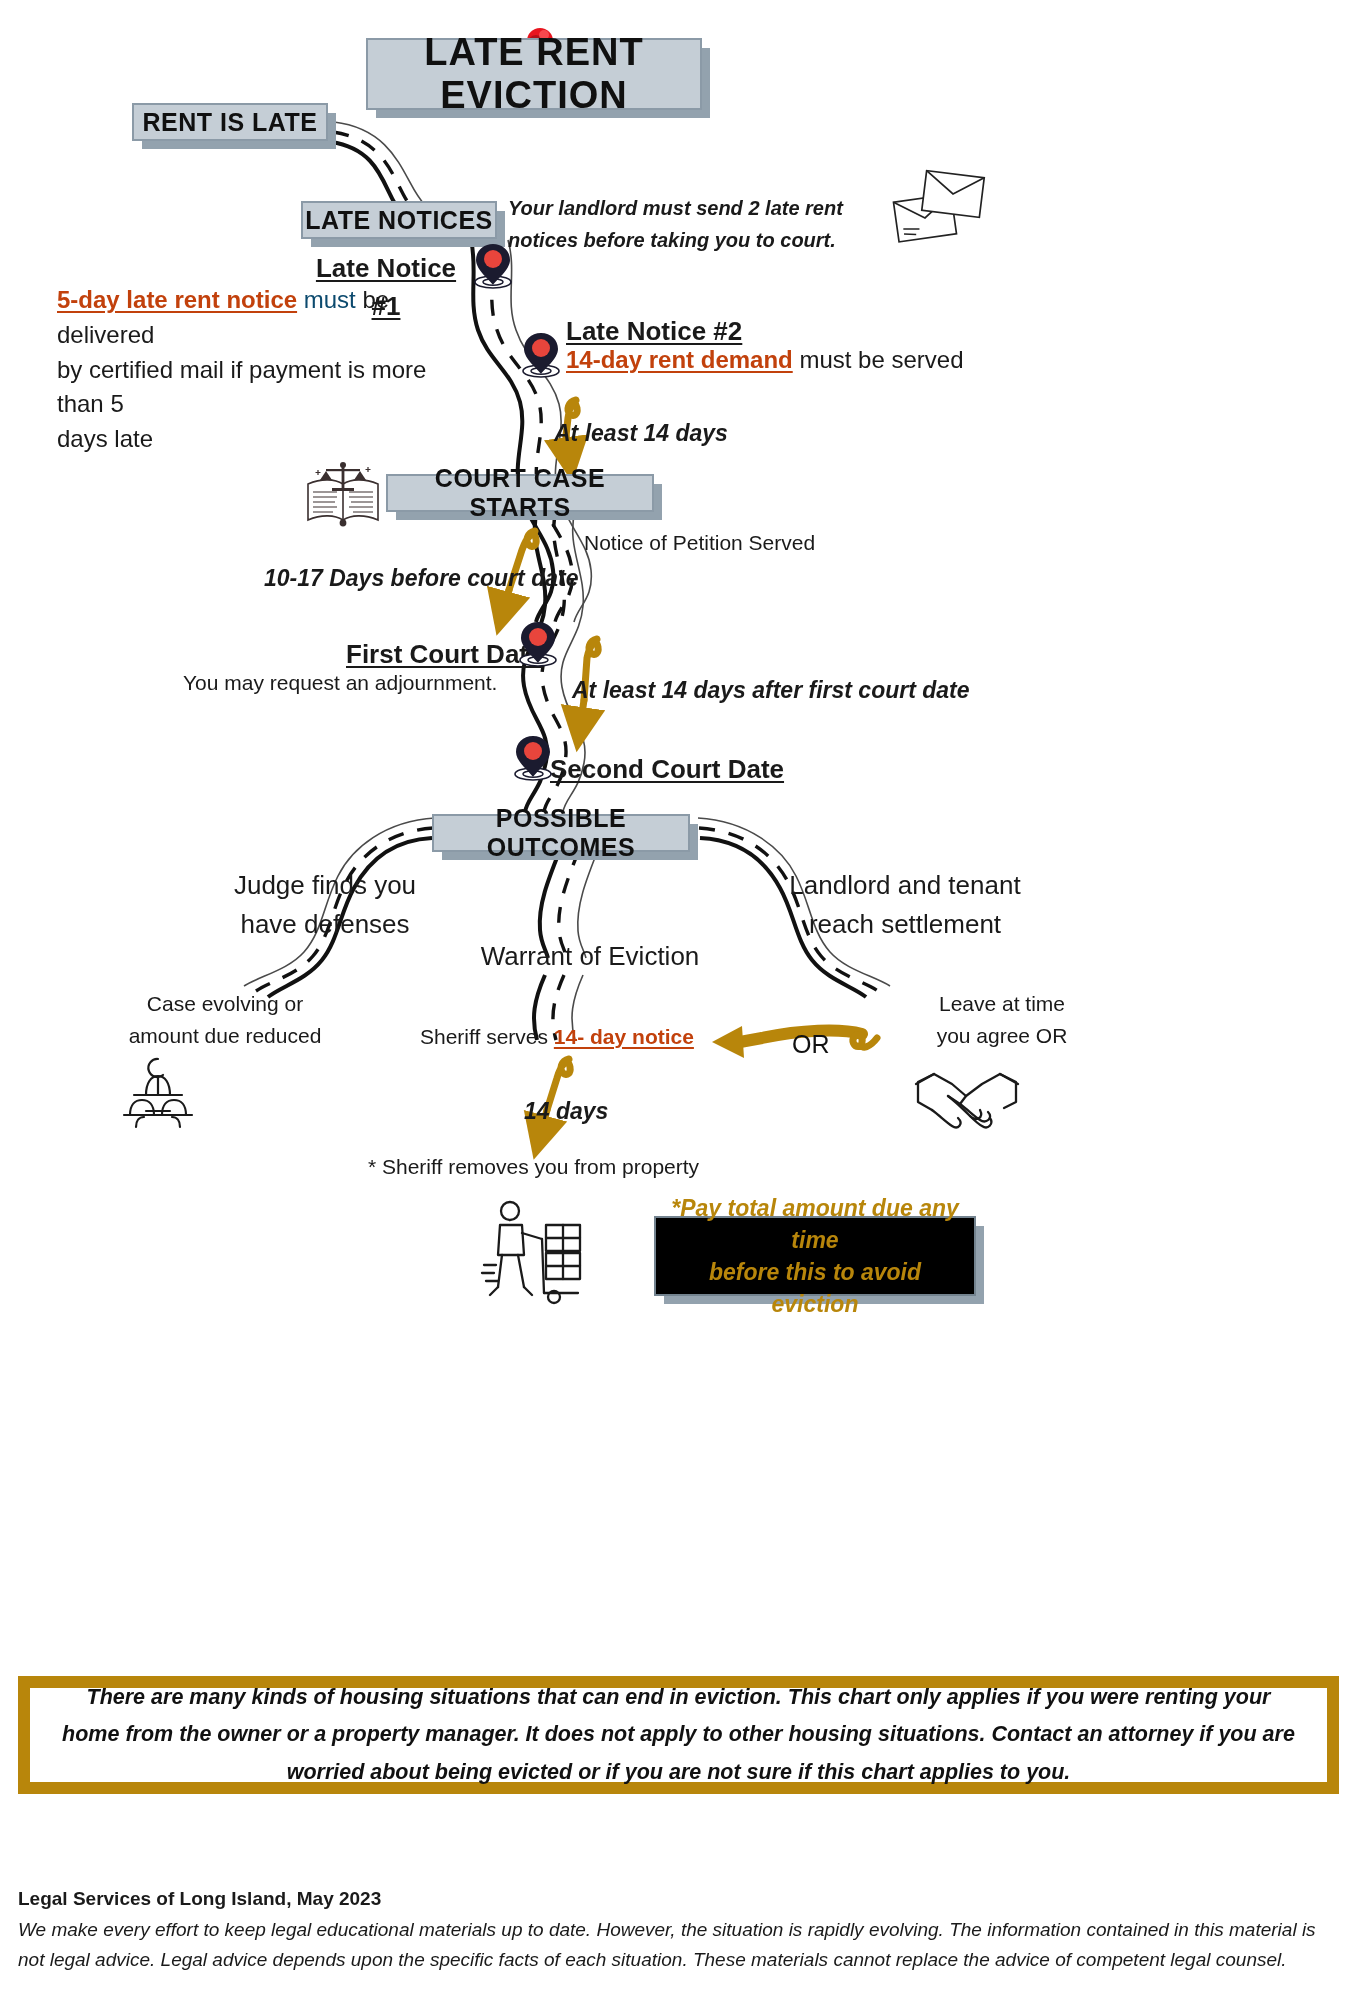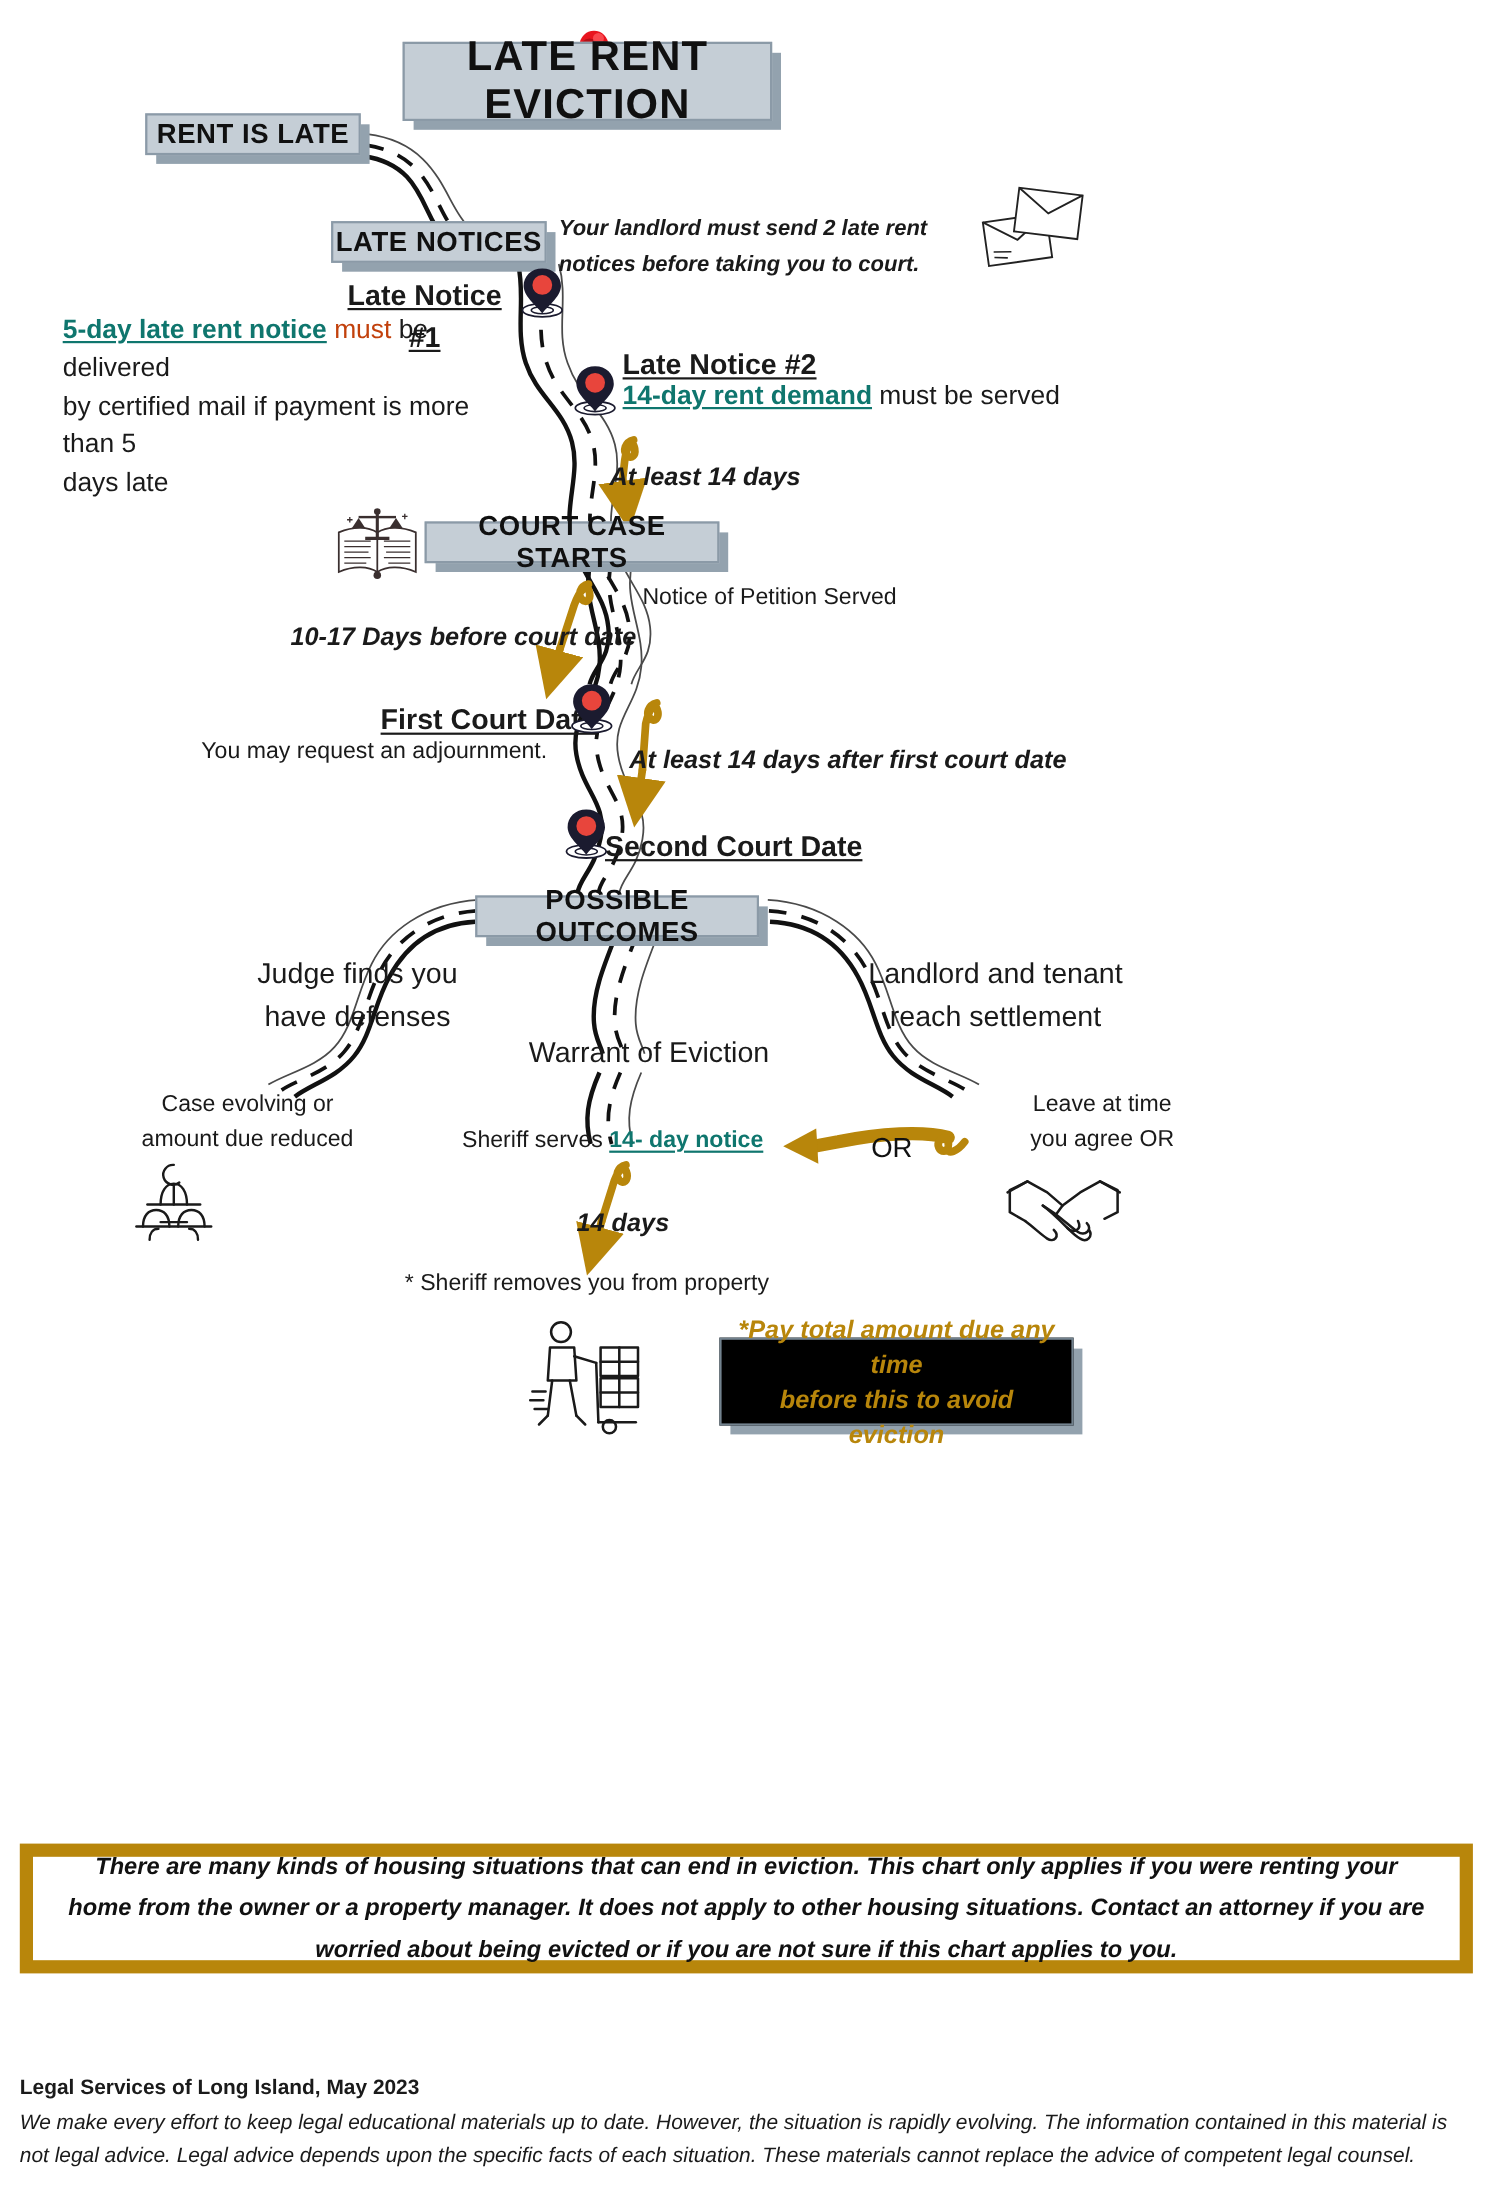--- a/index.html
+++ b/index.html
@@ -24,22 +24,22 @@
     box-sizing:border-box;
   }
   .plaque.title{font-size:38px;letter-spacing:1px;}
   .plaque.stage{font-size:25px;}
 
   
   .txt{position:absolute;line-height:1.45;}
   .h-under{font-weight:bold;font-size:26px;text-decoration:underline;text-underline-offset:3px;}
   .body18{font-size:24px;}
   .body20{font-size:21px;}
-  .gold{color:#c2410c;}
-  .goldb{color:#0f766e;font-weight:bold;text-decoration:underline;text-underline-offset:3px;}
+  .gold{color:#0c4a6e;}
+  .goldb{color:#c2410c;font-weight:bold;text-decoration:underline;text-underline-offset:3px;}
   .italbold{font-style:italic;font-weight:bold;font-size:23px;}
   .bold26{font-weight:normal;font-size:26px;}
   .center{text-align:center;}
 
   
   .payBox{
     position:absolute;background:#000000;border:2px solid #73838f;
     box-shadow:9px 9px 0 -1px #93a2ae;
     display:flex;align-items:center;justify-content:center;text-align:center;
     color:#b8860b;font-style:italic;font-weight:bold;font-size:23px;line-height:1.4;

